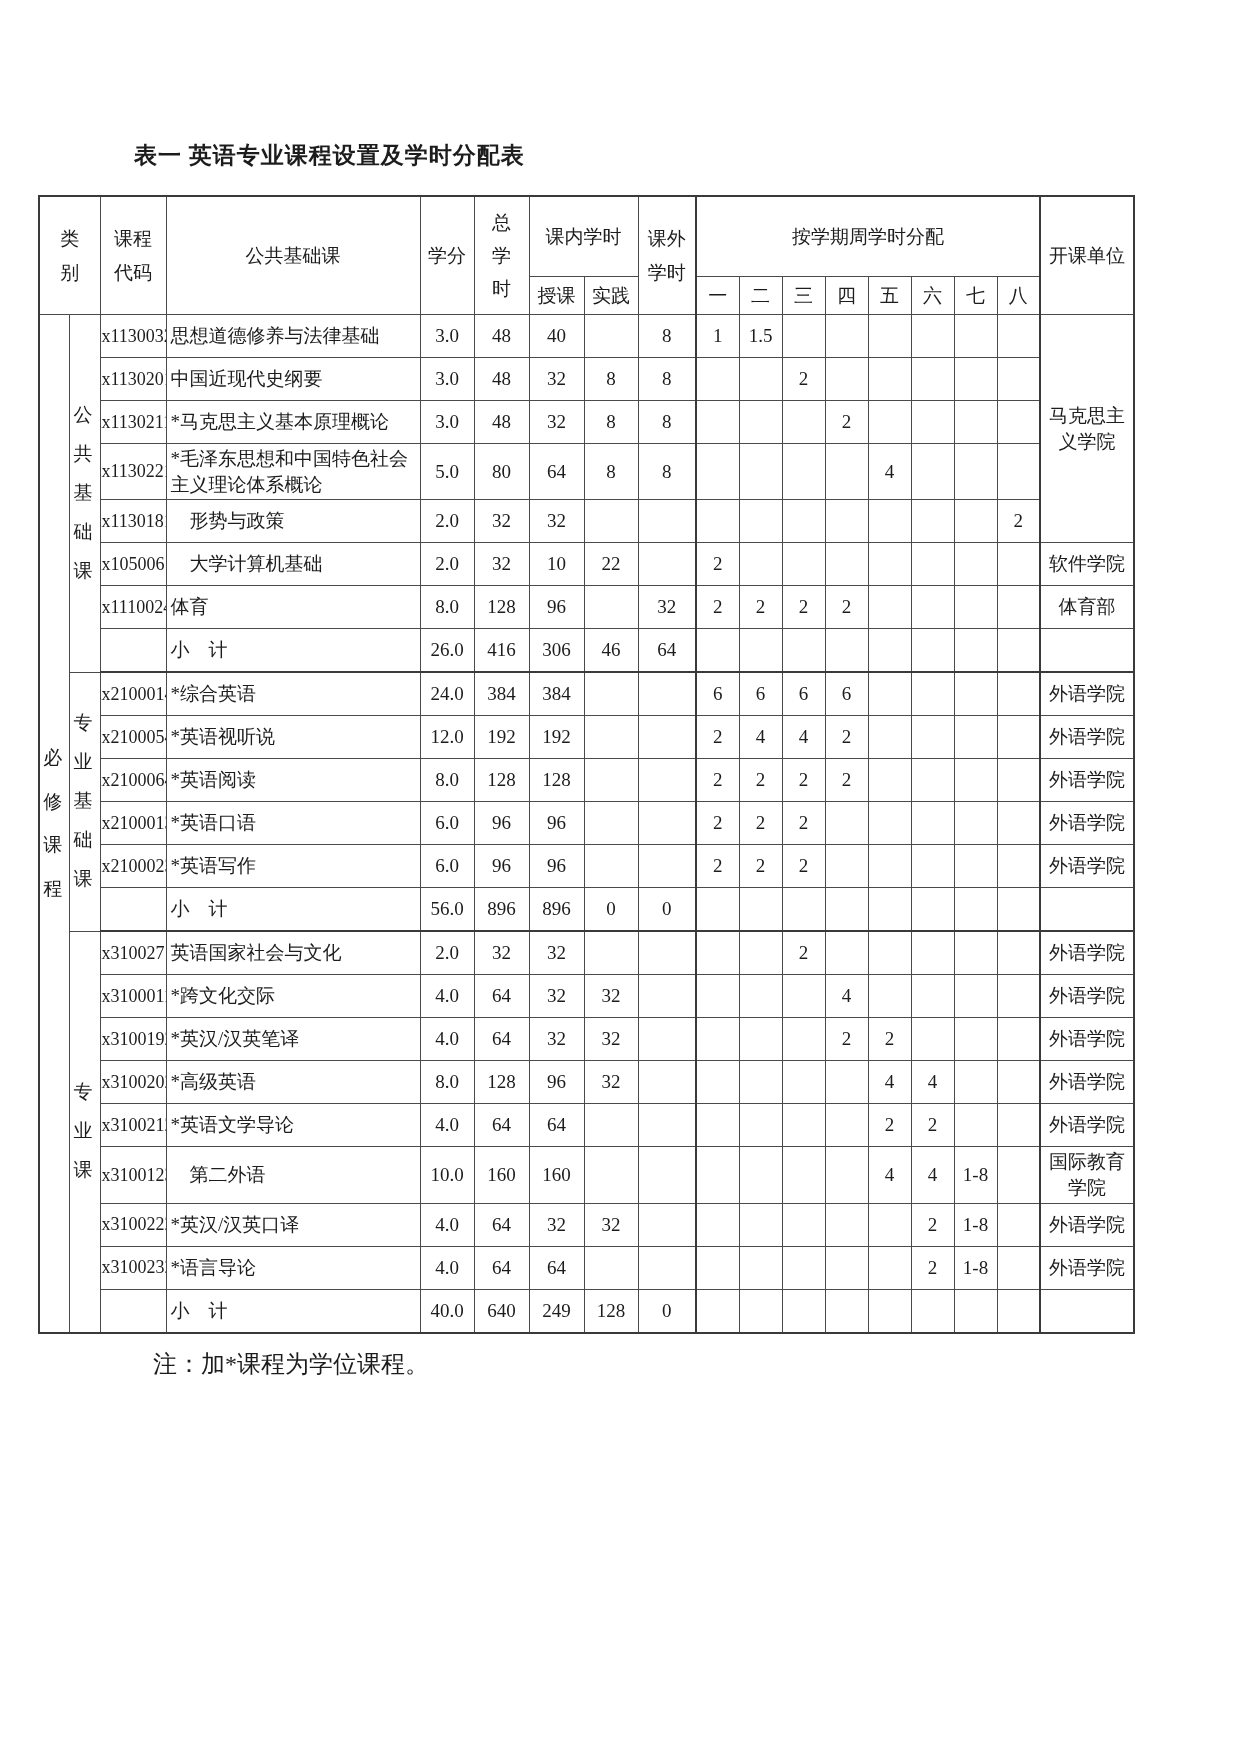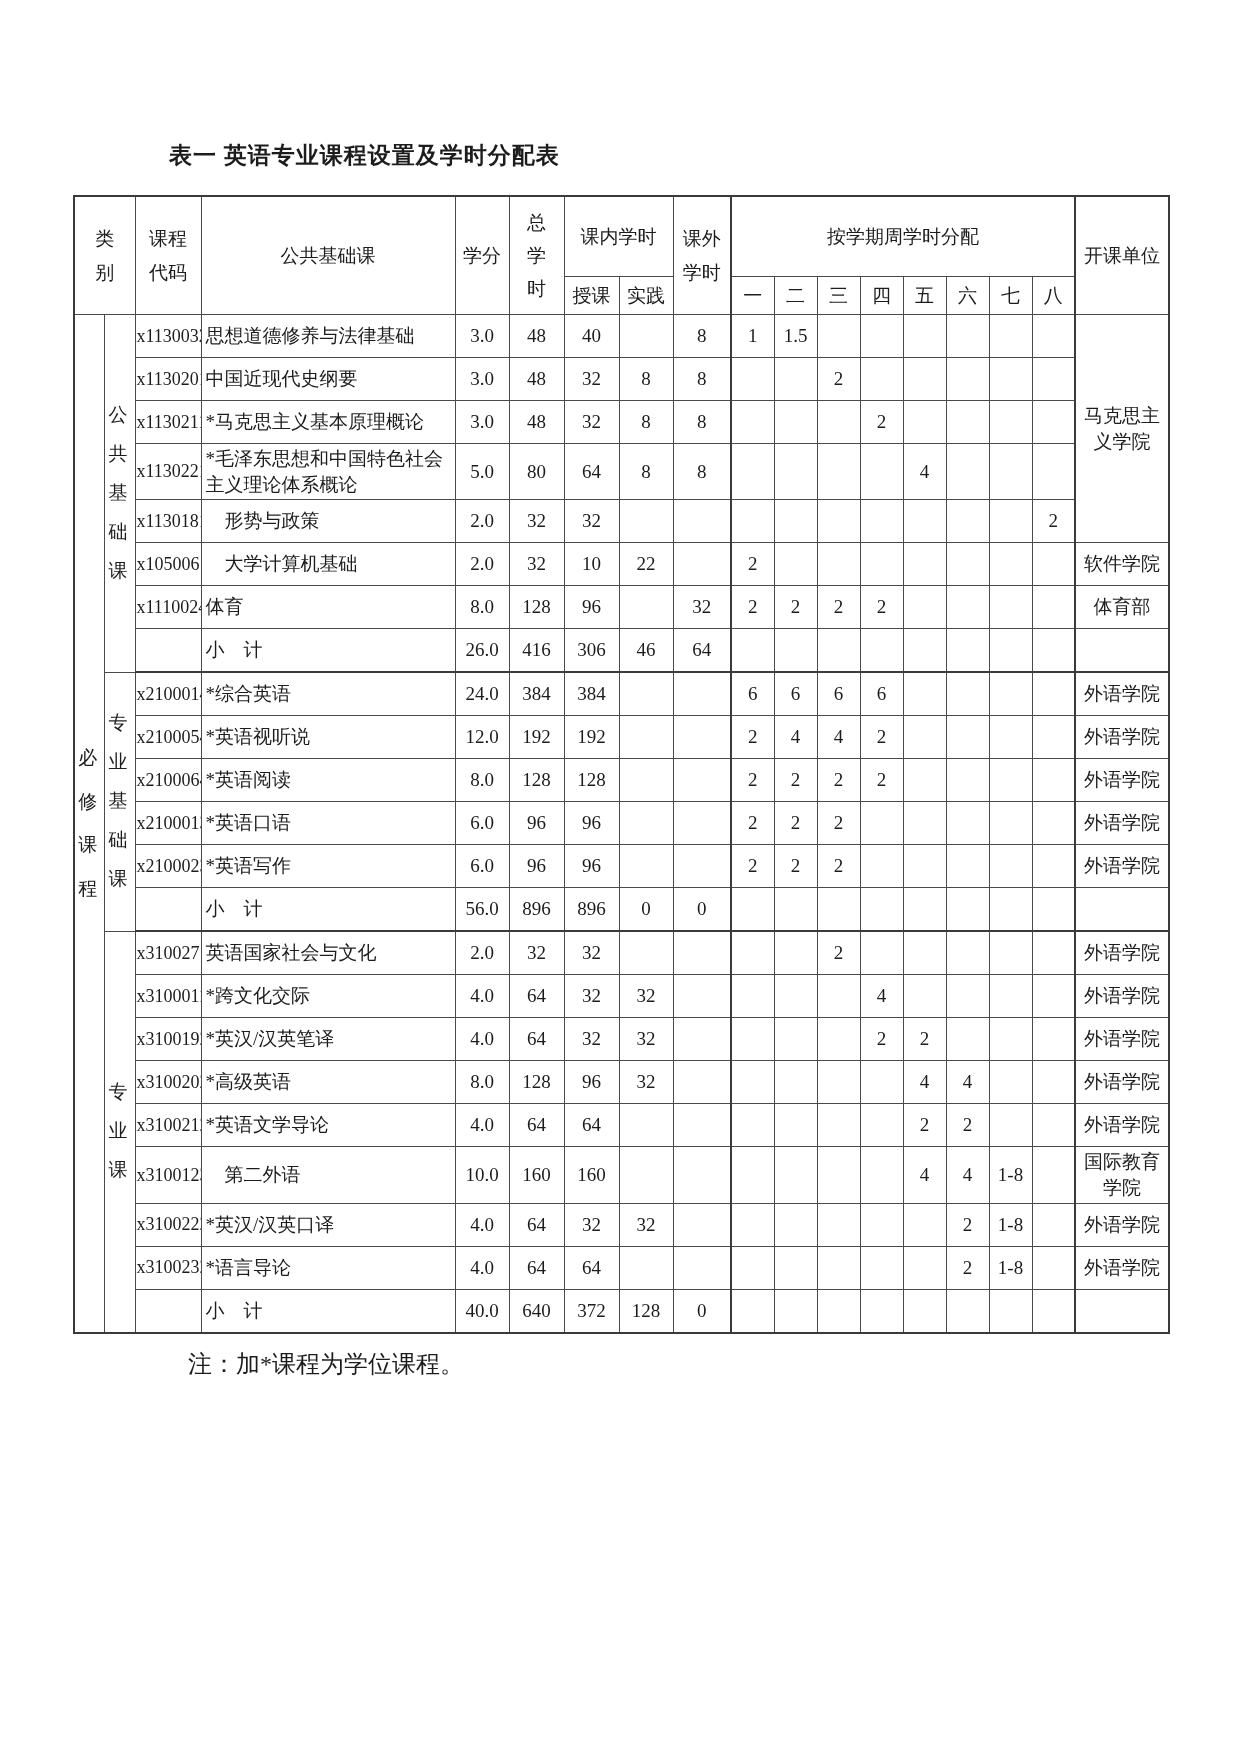--- a/index.html
+++ b/index.html
@@ -1,20 +1,20 @@
 <!DOCTYPE html>
 <html><head>
 <meta charset="utf-8">
 <style>
   html,body{margin:0;padding:0;background:#ffffff;}
   .page{
     position:relative;
     width:1241px;height:1754px;
     box-sizing:border-box;
-    padding:140px 0 0 73px;
+    padding:140px 0 0 38px;
     background:#ffffff;
     font-family:"Liberation Serif","DejaVu Serif",serif;
     color:#1c1c1c;
   }
   .title{
     margin:0 0 24px 96px;
     font-size:23px;
     font-weight:bold;
     letter-spacing:1px;
   }
@@ -508,21 +508,21 @@
           <td>2</td>
           <td>1-8</td>
           <td class="br2"></td>
           <td class="bl2">外语学院</td>
         </tr>
         <tr class="section-end">
           <td class="c-code"></td>
           <td class="c-name">小　计</td>
           <td>40.0</td>
           <td>640</td>
-          <td>372</td>
+          <td>249</td>
           <td>128</td>
           <td>0</td>
           <td class="bl2"></td>
           <td></td>
           <td></td>
           <td></td>
           <td></td>
           <td></td>
           <td></td>
           <td class="br2"></td>

